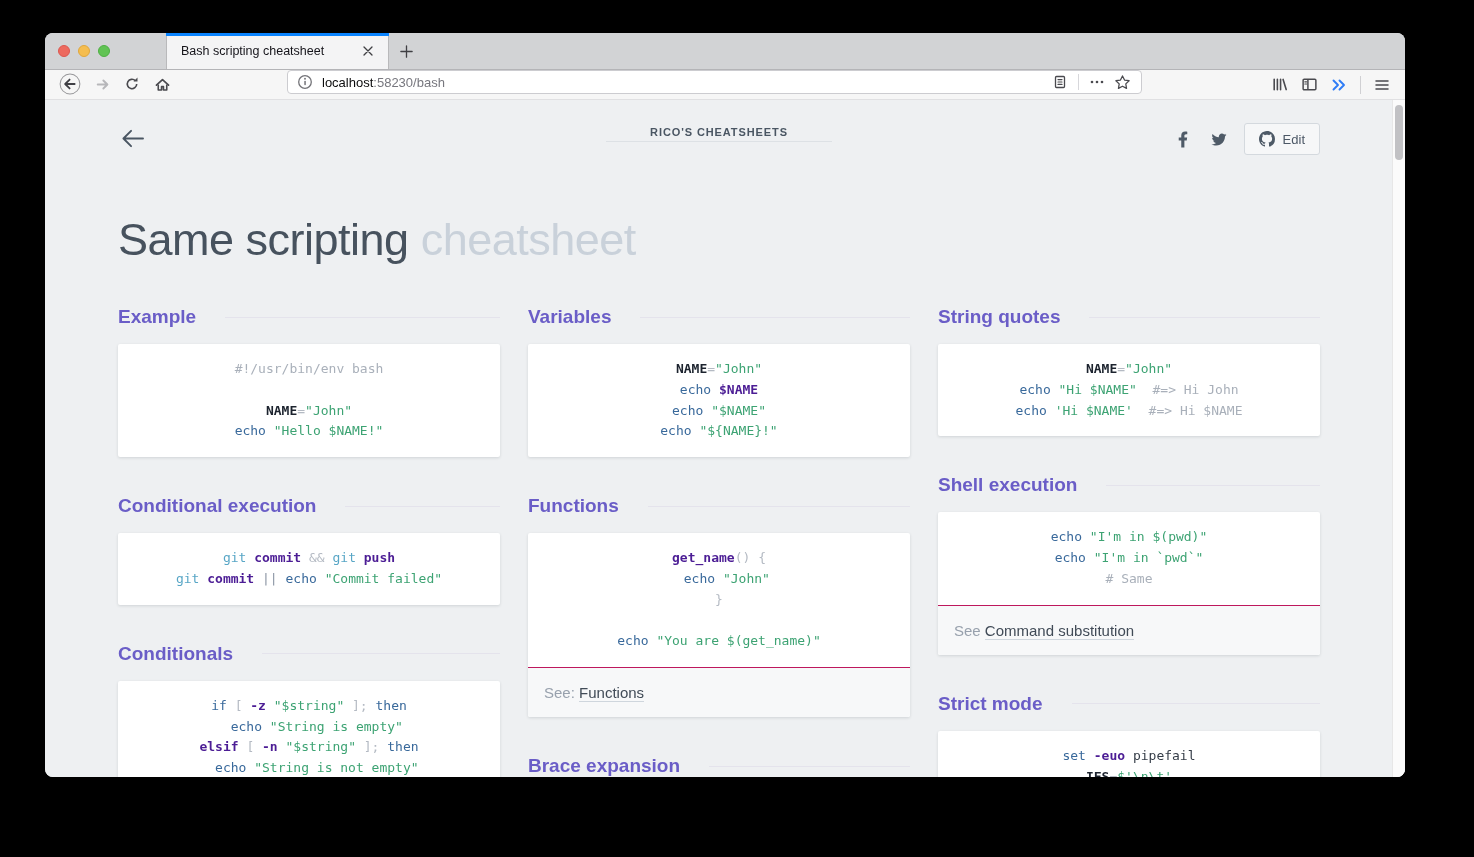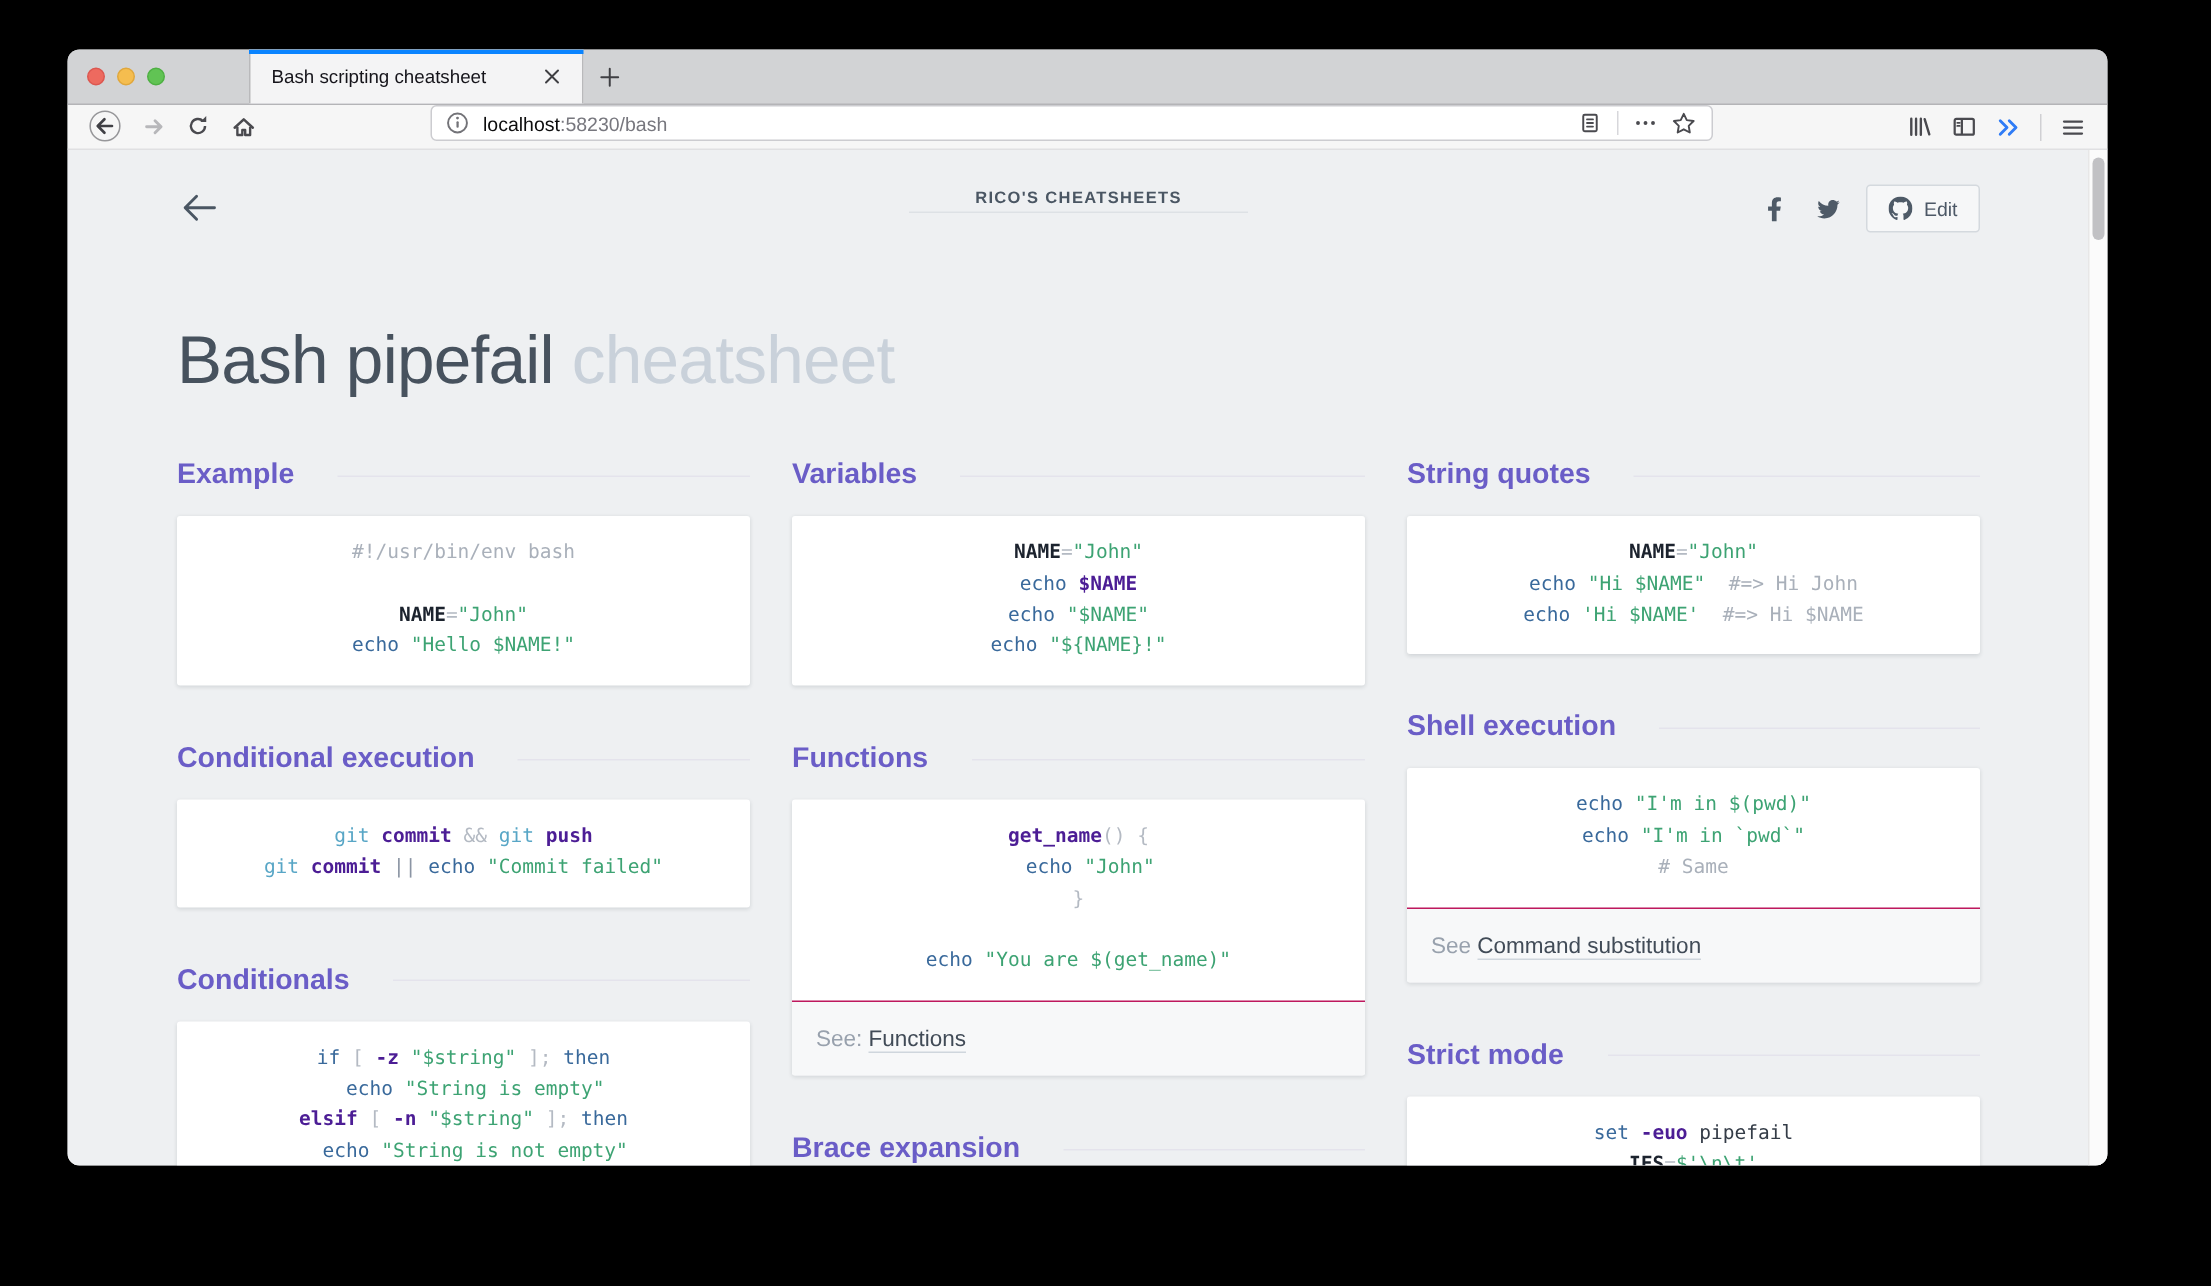--- a/index.html
+++ b/index.html
@@ -235,21 +235,21 @@
           </span>
           <span class="edit-btn">
             <svg width="16" height="16" viewBox="0 0 16 16">
                 <path fill="#4e5a67" fill-rule="evenodd" d="M8 0C3.58 0 0 3.58 0 8c0 3.54 2.29 6.53 5.47 7.59.4.07.55-.17.55-.38 0-.19-.01-.82-.01-1.49-2.01.37-2.53-.49-2.69-.94-.09-.23-.48-.94-.82-1.13-.28-.15-.68-.52-.01-.53.63-.01 1.08.58 1.23.82.72 1.21 1.87.87 2.33.66.07-.52.28-.87.51-1.07-1.78-.2-3.64-.89-3.64-3.95 0-.87.31-1.59.82-2.15-.08-.2-.36-1.02.08-2.12 0 0 .67-.21 2.2.82.64-.18 1.32-.27 2-.27.68 0 1.36.09 2 .27 1.53-1.04 2.2-.82 2.2-.82.44 1.1.16 1.92.08 2.12.51.56.82 1.27.82 2.15 0 3.07-1.87 3.75-3.65 3.95.29.25.54.73.54 1.48 0 1.07-.01 1.93-.01 2.2 0 .21.15.46.55.38A8.012 8.012 0 0 0 16 8c0-4.42-3.58-8-8-8z"></path>
               </svg>
             <span>Edit</span>
           </span>
         </div>
       </div>
 
-      <h1 class="page-title"><span class="pt-main">Bash pipefail </span><span class="pt-suffix">cheatsheet</span></h1>
+      <h1 class="page-title"><span class="pt-main">Same scripting </span><span class="pt-suffix">cheatsheet</span></h1>
 
       <div class="columns" id="columns">
           <div class="col">
             <section class="section">
               <div class="sec-head">
                 <h2 class="sec-title">Example</h2>
                 <div class="sec-rule"></div>
               </div>
               <div class="card">
                 <div class="code"><div class="code-line"><span class="tk-cm">#!/usr/bin/env bash</span></div><div class="code-line">&nbsp;</div><div class="code-line"><span class="tk-v">NAME</span><span class="tk-o">=</span><span class="tk-s">"John"</span></div><div class="code-line"><span class="tk-k">echo</span><span class="tk-p"> </span><span class="tk-s">"Hello $NAME!"</span></div></div>

